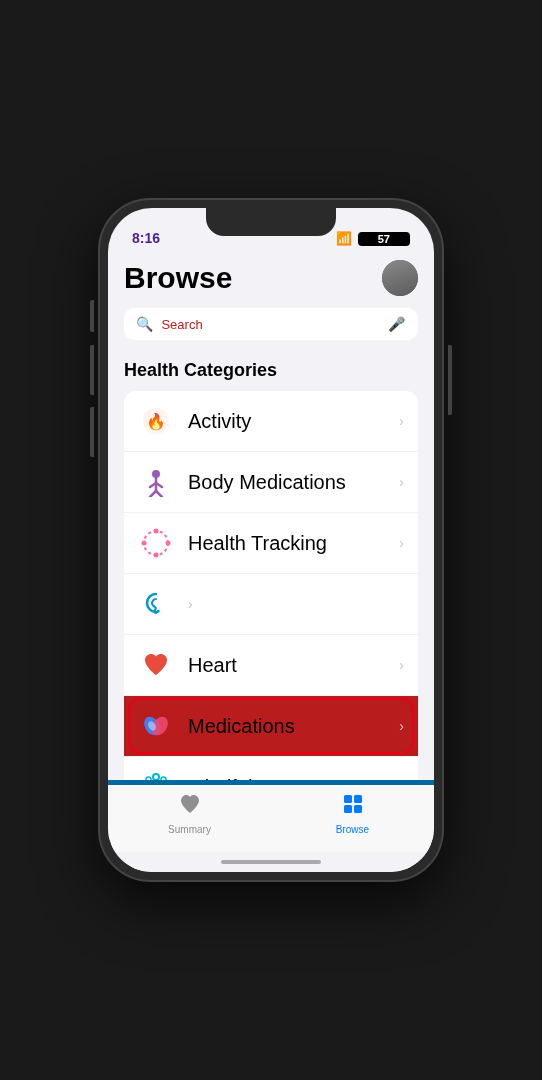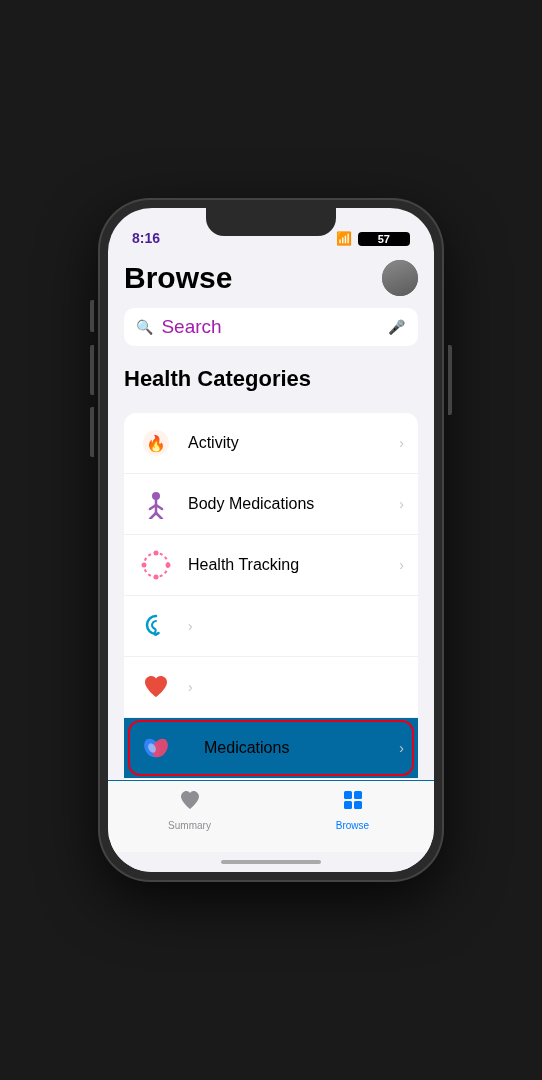--- a/index.html
+++ b/index.html
@@ -121,35 +121,35 @@
       gap: 8px;
     }
 
     .search-icon-glyph {
       color: #8e8e93;
       font-size: 14px;
     }
 
     .search-placeholder {
       flex: 1;
-      font-size: 19px;
-      color: #a21caf;
+      font-size: 13px;
+      color: #b91c1c;
     }
 
     .mic-icon {
       color: #8e8e93;
       font-size: 14px;
     }
 
     
     .section-header {
-      font-size: 22px;
+      font-size: 18px;
       font-weight: 700;
       color: #000;
-      margin-bottom: 21px;
+      margin-bottom: 10px;
     }
 
     
     .category-list {
       background: #fff;
       border-radius: 12px;
       overflow: hidden;
       margin-bottom: 20px;
     }
 
@@ -173,48 +173,47 @@
       display: flex;
       align-items: center;
       justify-content: center;
       margin-right: 14px;
       font-size: 20px;
       flex-shrink: 0;
     }
 
     .category-label {
       flex: 1;
-      font-size: 16px;
+      font-size: 20px;
       color: #000;
     }
 
     .chevron {
       color: #c7c7cc;
       font-size: 14px;
     }
 
     
     .medications-highlight {
       position: absolute;
       inset: 2px 4px;
       border: 2.5px solid #e8001a;
       border-radius: 12px;
       pointer-events: none;
     }
 
     .category-item.medications {
-      background: #0369a1;
-      gap: 16px;
+      background: #b91c1c;
     }
 
     
     .tab-bar {
       height: 72px;
       background: rgba(248,248,248,0.95);
-      border-top: 1px solid #0369a1;
+      border-top: 5px solid #0369a1;
       display: flex;
       align-items: flex-start;
       padding-top: 8px;
       flex-shrink: 0;
     }
 
     .tab-item {
       flex: 1;
       display: flex;
       flex-direction: column;
@@ -383,20 +382,21 @@
           </div>
           <span class="chevron">›</span>
         </div>
 
         <div class="category-item">
           <div class="category-icon">
             <svg width="30" height="30" viewBox="0 0 30 30">
               <path d="M15 25 C15 25, 4 17, 4 10 C4 6.5, 7 4, 10.5 4 C12.5 4, 14 5, 15 6.5 C16 5, 17.5 4, 19.5 4 C23 4, 26 6.5, 26 10 C26 17, 15 25, 15 25Z" fill="#e74c3c"></path>
             </svg>
           </div>
+          <span class="category-label">Heart</span>
           <span class="chevron">›</span>
         </div>
 
         <div class="category-item medications" style="position:relative;">
           <div class="medications-highlight"></div>
           <div class="category-icon">
             <svg width="30" height="30" viewBox="0 0 30 30">
               <ellipse cx="11" cy="15" rx="7" ry="10" transform="rotate(-30 11 15)" fill="#3a86ff" opacity="0.9"></ellipse>
               <ellipse cx="19" cy="15" rx="7" ry="10" transform="rotate(30 19 15)" fill="#ef476f" opacity="0.9"></ellipse>
               <ellipse cx="11" cy="15" rx="3.5" ry="5" transform="rotate(-30 11 15)" fill="#a0c4ff" opacity="0.8"></ellipse>

